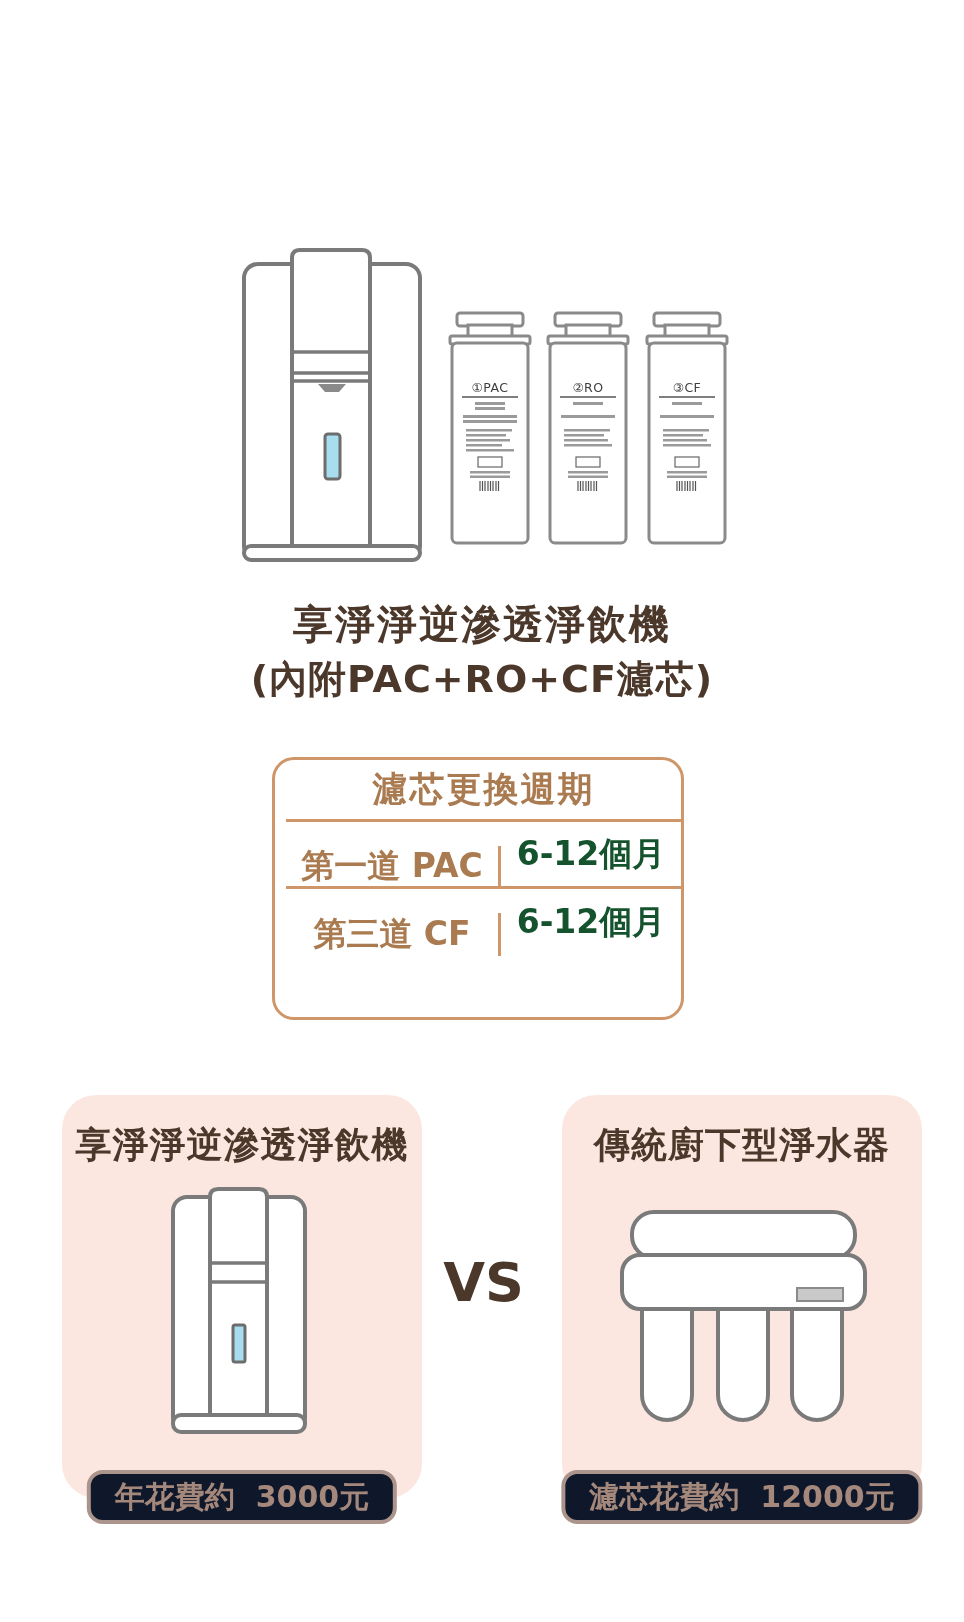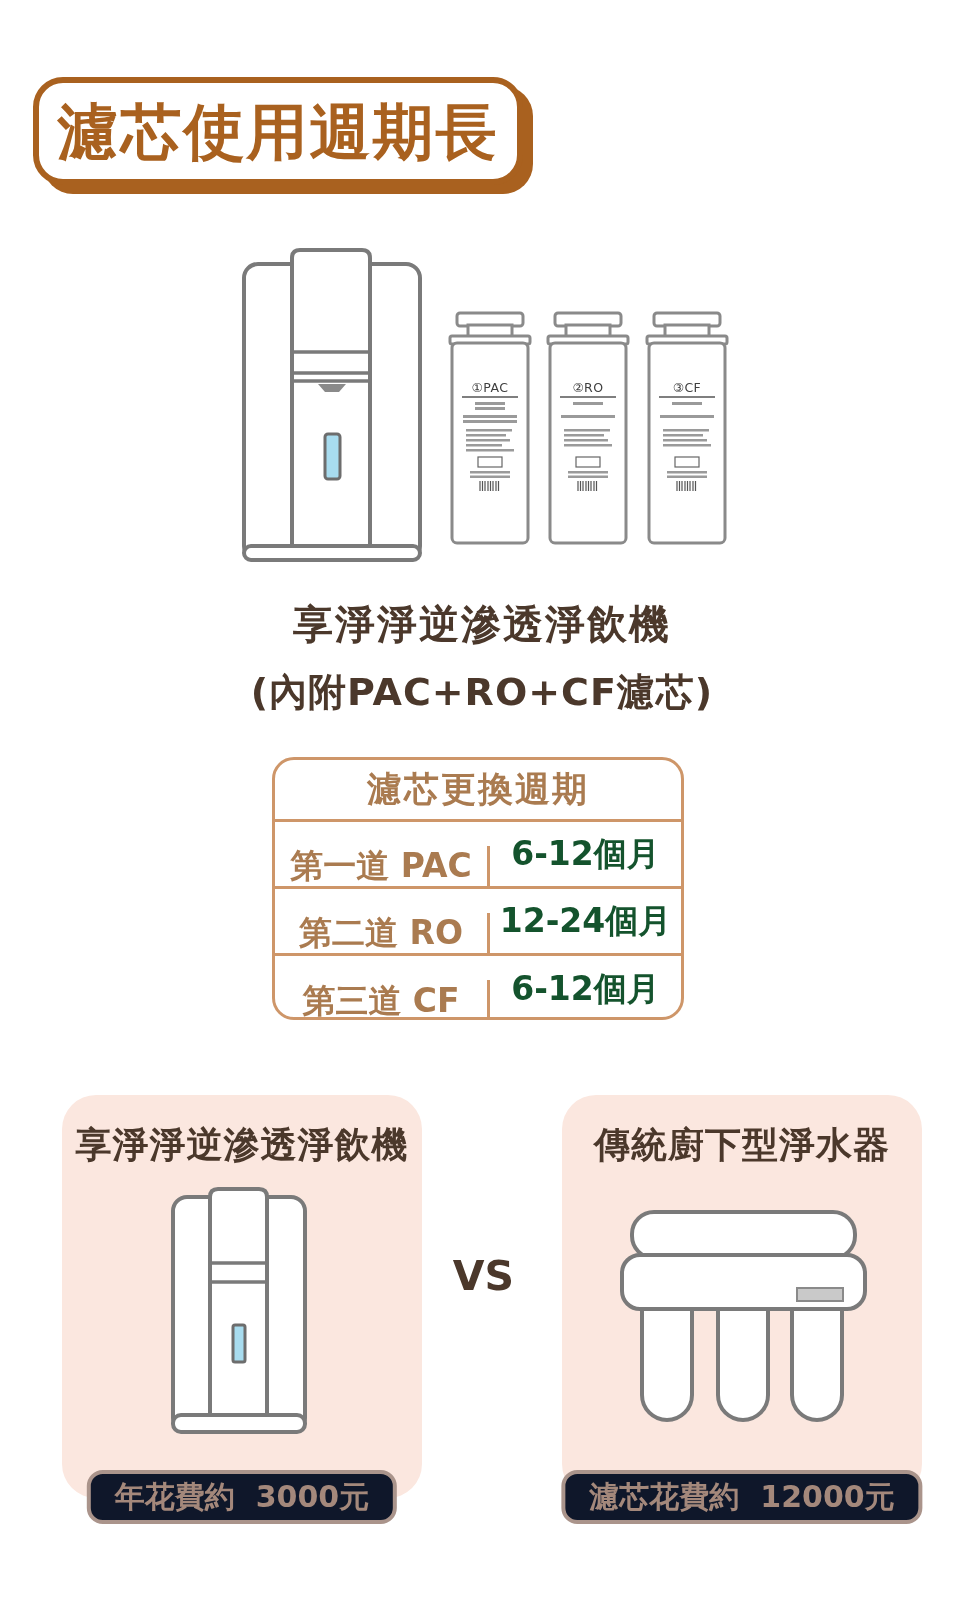--- a/index.html
+++ b/index.html
@@ -33,27 +33,27 @@
   .f-grayline { fill:#9a9a9a; }
   .f-seal { fill:none; stroke:#666; stroke-width:1.2; }
   .f-barcode { stroke:#555; stroke-width:1.2; fill:none; }
 
   
   .caption {
     position:absolute; left:0; top:600px; width:964px; text-align:center;
     color:#4B382B; font-weight:bold;
   }
   .caption-l1 { font-size:40px; line-height:1.2; letter-spacing:2px; }
-  .caption-l2 { font-size:38px; line-height:1.2; letter-spacing:1px; margin-top:22px; }
+  .caption-l2 { font-size:38px; line-height:1.2; letter-spacing:1px; margin-top:9px; }
 
   
   .cycle-table {
     position:absolute; left:272px; top:757px; width:412px; height:263px;
     box-sizing:border-box; border:3px solid #CE9669; border-radius:22px;
-    overflow:hidden; background:#ffffff;
+    overflow:hidden; background:#ffffff;padding-left:11px;
   }
   .ct-header {
     height:62px; box-sizing:border-box; border-bottom:3px solid #CE9669;
     display:flex; align-items:center; justify-content:center;
     font-size:35px; font-weight:bold; color:#AA7B50; letter-spacing:2px;
   }
   .ct-row { height:67px; box-sizing:border-box; display:flex; border-bottom:3px solid #CE9669; }
   .ct-row:last-child { border-bottom:none; }
   .ct-stage {
     width:215px; box-sizing:border-box; border-right:3px solid #CE9669;
@@ -73,39 +73,36 @@
   .compare-box.left  { left:62px;  }
   .compare-box.right { left:562px; }
   .compare-title {
     position:absolute; top:26px; left:0; width:100%; text-align:center;
     font-size:36px; font-weight:bold; color:#4B382B; letter-spacing:1px;
   }
   .mini-machine-svg { position:absolute; left:88px; top:90px;  width:200px; height:250px; }
   .undersink-svg    { position:absolute; left:43px; top:110px; width:280px; height:220px; }
   .vs-label {
     position:absolute; left:420px; top:1256px; width:127px; text-align:center;
-    font-size:41px; font-weight:bold; color:#4B382B; line-height:1;
+    font-size:54px; font-weight:bold; color:#4B382B; line-height:1;
   }
   .cost-badge {
     position:absolute; bottom:-26px; left:50%; transform:translateX(-50%);
     height:54px; box-sizing:border-box; background:#0f172a;
     border:4px solid #AA948B; border-radius:16px;
     display:flex; align-items:center; justify-content:center;
     padding:0 24px; font-size:30px; font-weight:bold; color:#A4887B;
     white-space:pre; line-height:1;
   }
 </style>
 </head>
 <body>
 
 <div class="page">
 
-  <div class="banner">
-    <div class="banner-title">濾芯使用週期長</div>
-  </div>
 
   <svg class="hero-svg" viewBox="0 0 520 330">
 
     <g>
       <rect class="m-line" x="24" y="26" width="176" height="296" rx="14"></rect>
       <path class="m-line" d="M80,12 L142,12 Q150,12 150,20 L150,308 L72,308 L72,20 Q72,12 80,12 Z"></path>
       <line class="m-stroke" x1="74" y1="114" x2="148" y2="114"></line>
       <line class="m-stroke" x1="74" y1="135" x2="148" y2="135"></line>
       <line class="m-stroke" x1="74" y1="143" x2="148" y2="143"></line>
       <path d="M98,146 h28 l-7,8 h-14 z" fill="#8a8a8a"></path>
@@ -185,24 +182,20 @@
     <div class="caption-l2">(內附PAC+RO+CF濾芯)</div>
   </div>
 
   <div class="cycle-table">
     <div class="ct-header">濾芯更換週期</div>
     <div class="ct-row">
       <div class="ct-stage">第一道 PAC</div>
       <div class="ct-period">6-12個月</div>
     </div>
     <div class="ct-row">
-      <div class="ct-stage">第二道 RO</div>
-      <div class="ct-period">12-24個月</div>
-    </div>
-    <div class="ct-row">
       <div class="ct-stage">第三道 CF</div>
       <div class="ct-period">6-12個月</div>
     </div>
   </div>
 
   <div class="compare-box left">
     <div class="compare-title">享淨淨逆滲透淨飲機</div>
     <svg class="mini-machine-svg" viewBox="0 0 200 250">
       <rect class="m-line" x="23" y="12" width="132" height="235" rx="14"></rect>
       <path class="m-line" d="M68,4 L109,4 Q117,4 117,12 L117,230 L60,230 L60,12 Q60,4 68,4 Z"></path>

